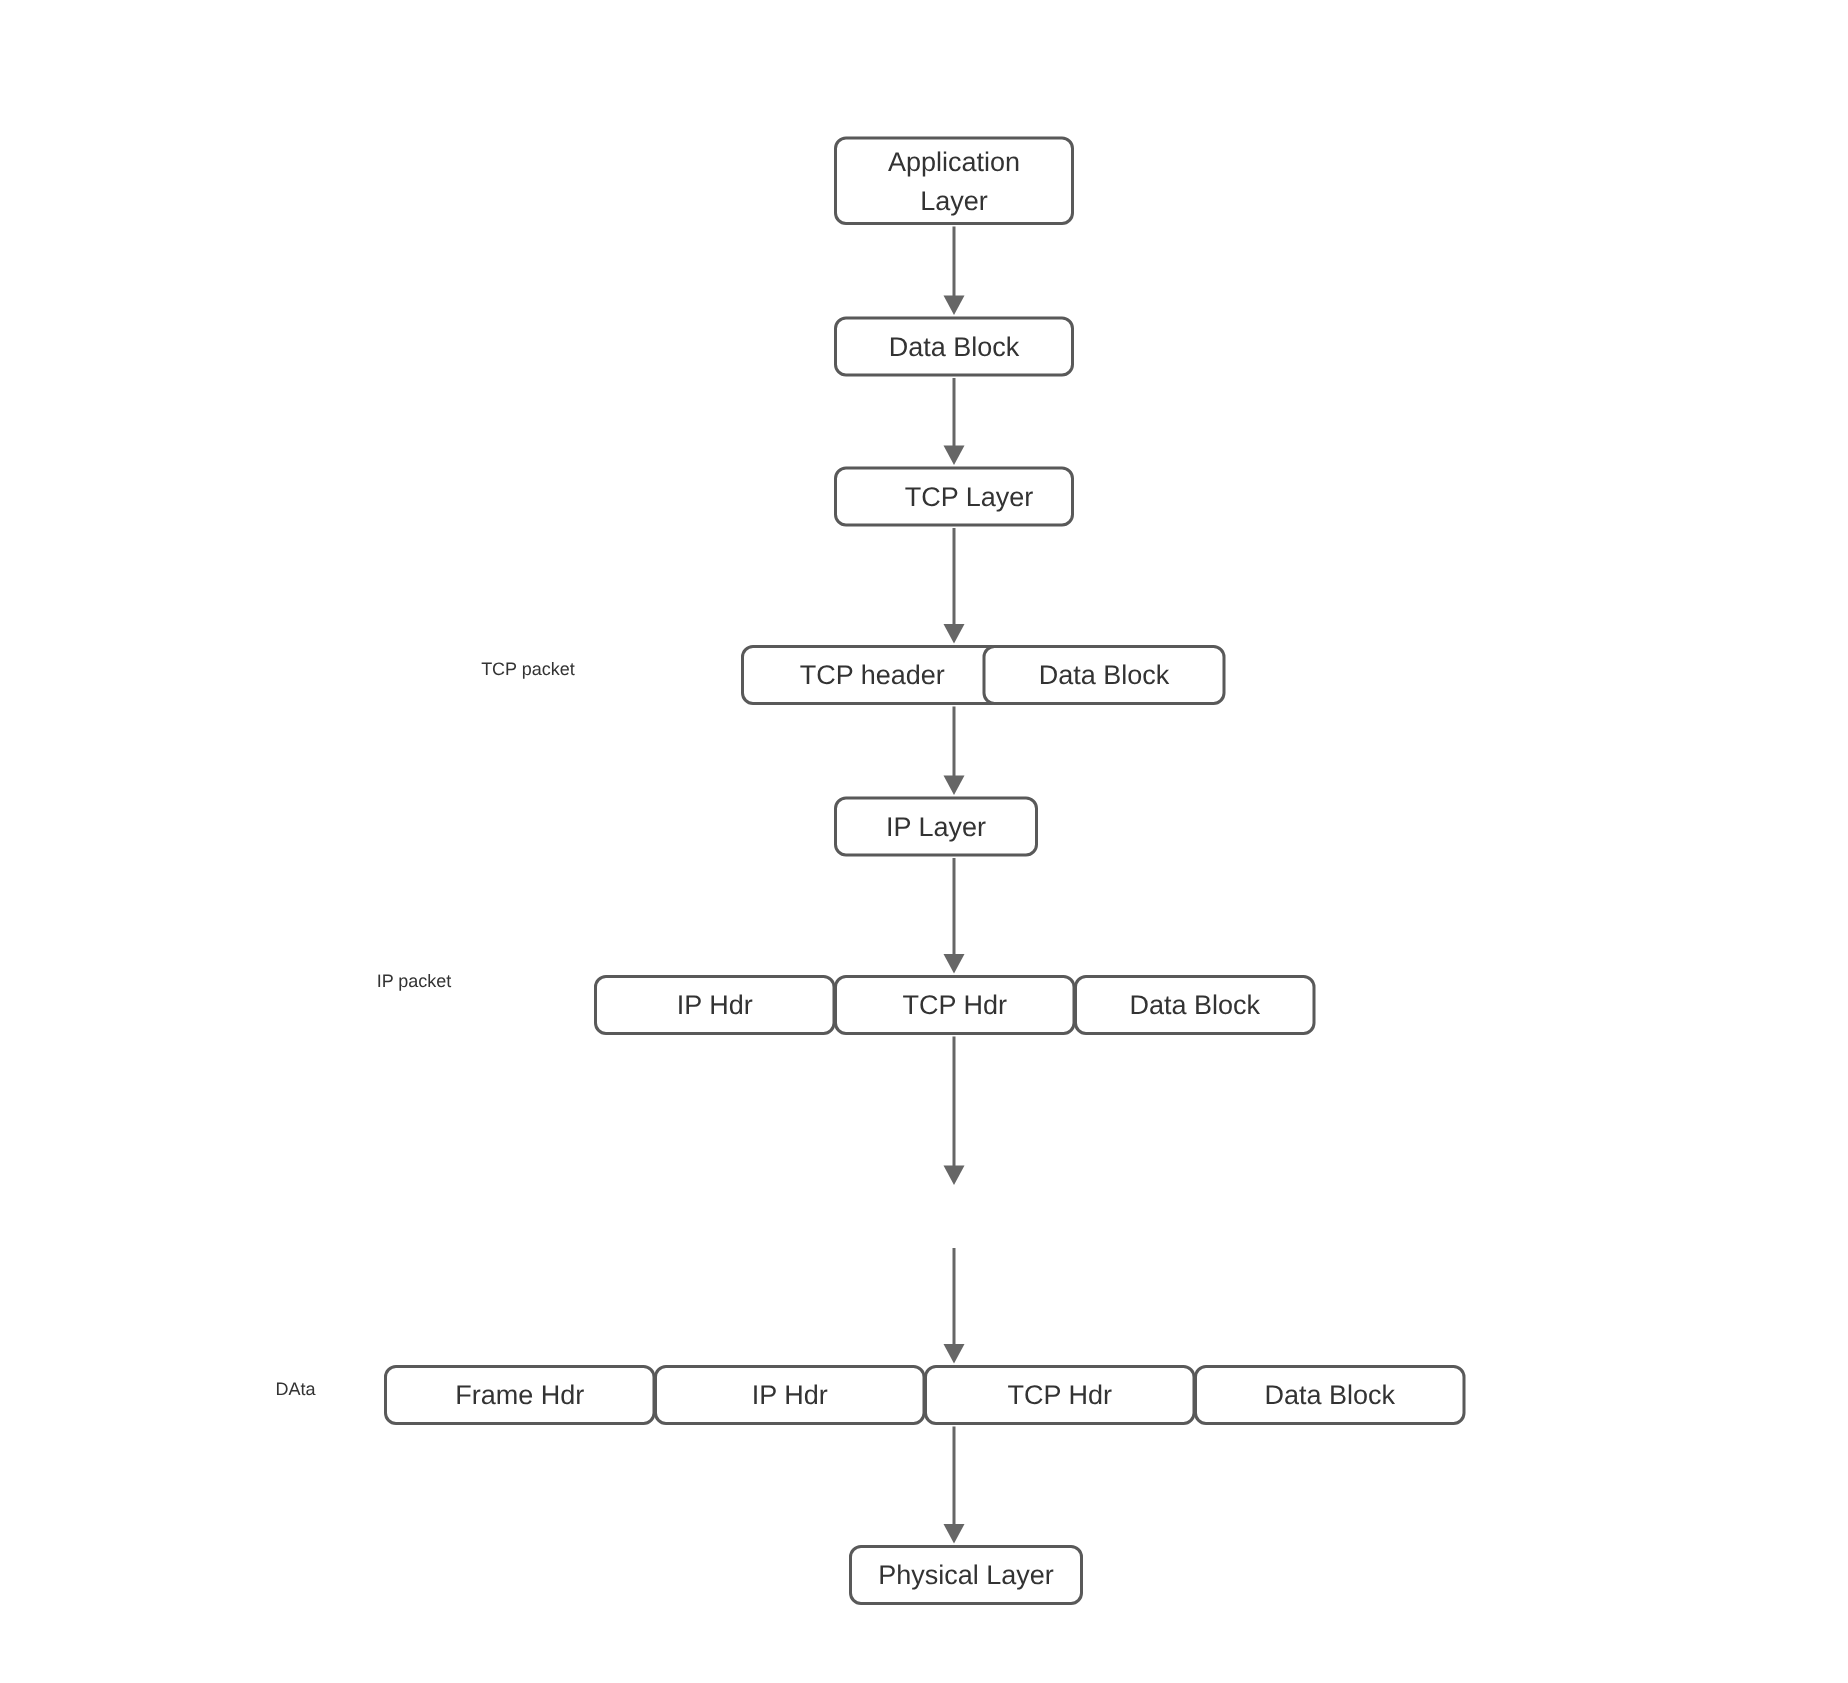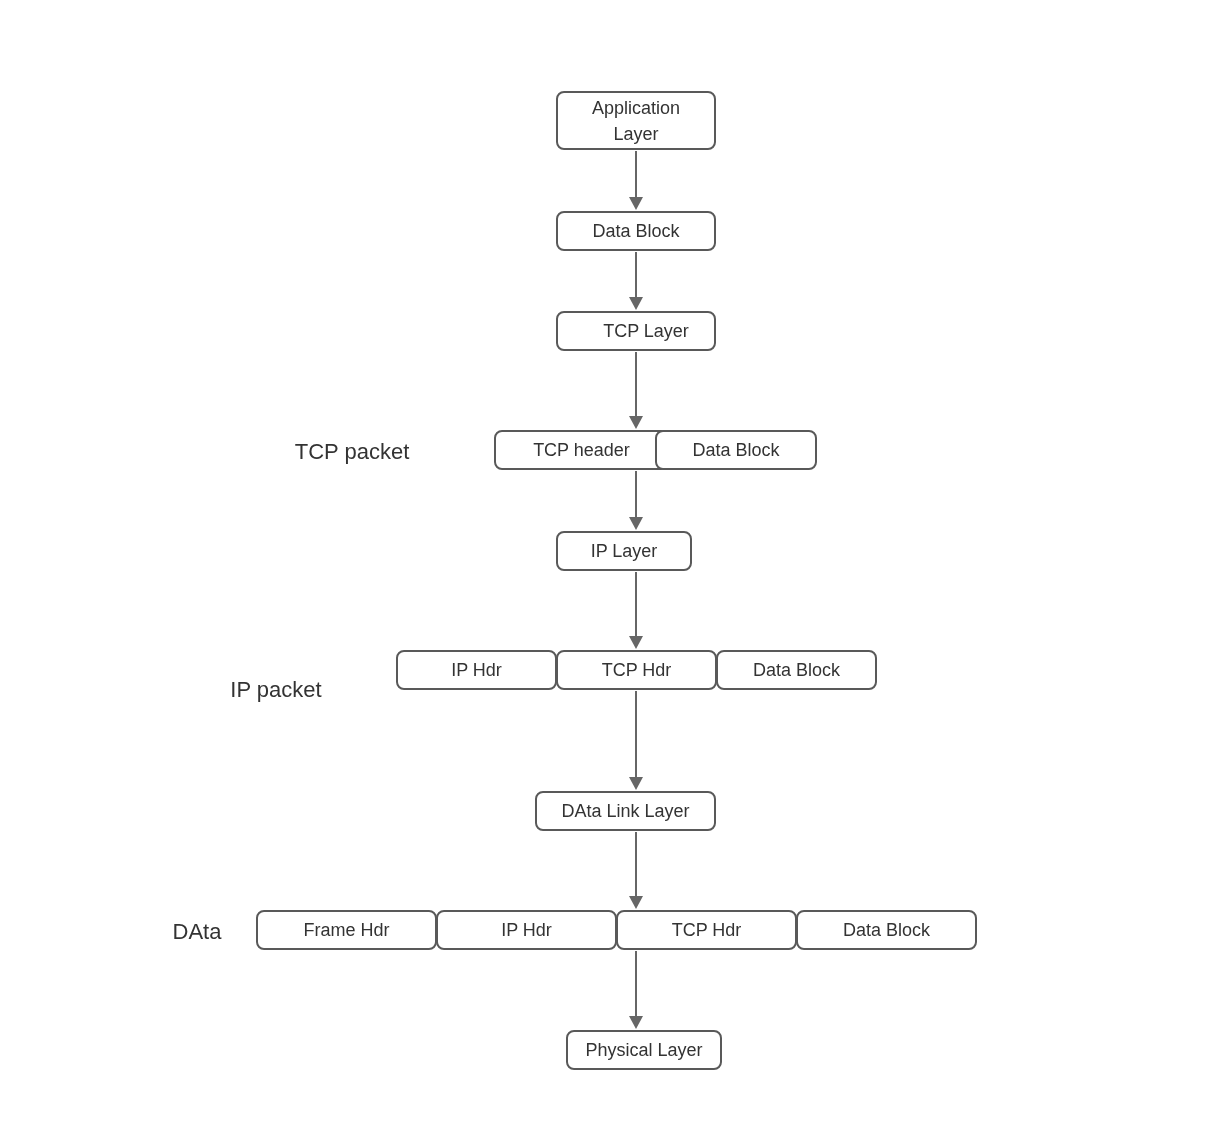--- a/index.html
+++ b/index.html
@@ -35,21 +35,21 @@
     color: var(--text);
     font-size: 18px;
     line-height: 26px;
     text-align: center;
     white-space: pre-line;
   }
   .side-label {
     position: absolute;
     width: 200px;
     color: var(--text);
-    font-size: 22px;
+    font-size: 12px;
     text-align: center;
   }
   .arrow {
     position: absolute;
     width: 0;
   }
   .arrow .shaft {
     position: absolute;
     top: 0;
     bottom: 11px;
@@ -83,37 +83,34 @@
   </div>
 
   <div class="node" style="left:556px; top:291px; width:160px; height:40px;padding-left:20px;">
     <span>TCP Layer</span>
   </div>
 
   <div class="node" style="left:556px; top:511px; width:136px; height:40px;">
     <span>IP Layer</span>
   </div>
 
-  <div class="node" style="left:535px; top:771px; width:181px; height:40px;">
-    <span>DAta Link Layer</span>
-  </div>
 
   <div class="node" style="left:566px; top:1010px; width:156px; height:40px;">
     <span>Physical Layer</span>
   </div>
 
   <div class="side-label" style="left:252px; top:419px;">TCP packet</div>
   <div class="node" style="left:494px; top:410px; width:175px; height:40px;">
     <span>TCP header</span>
   </div>
   <div class="node" style="left:655px; top:410px; width:162px; height:40px;">
     <span>Data Block</span>
   </div>
 
-  <div class="side-label" style="left:176px; top:657px;">IP packet</div>
+  <div class="side-label" style="left:176px; top:627px;">IP packet</div>
   <div class="node" style="left:396px; top:630px; width:161px; height:40px;">
     <span>IP Hdr</span>
   </div>
   <div class="node" style="left:556px; top:630px; width:161px; height:40px;">
     <span>TCP Hdr</span>
   </div>
   <div class="node" style="left:716px; top:630px; width:161px; height:40px;">
     <span>Data Block</span>
   </div>
 

